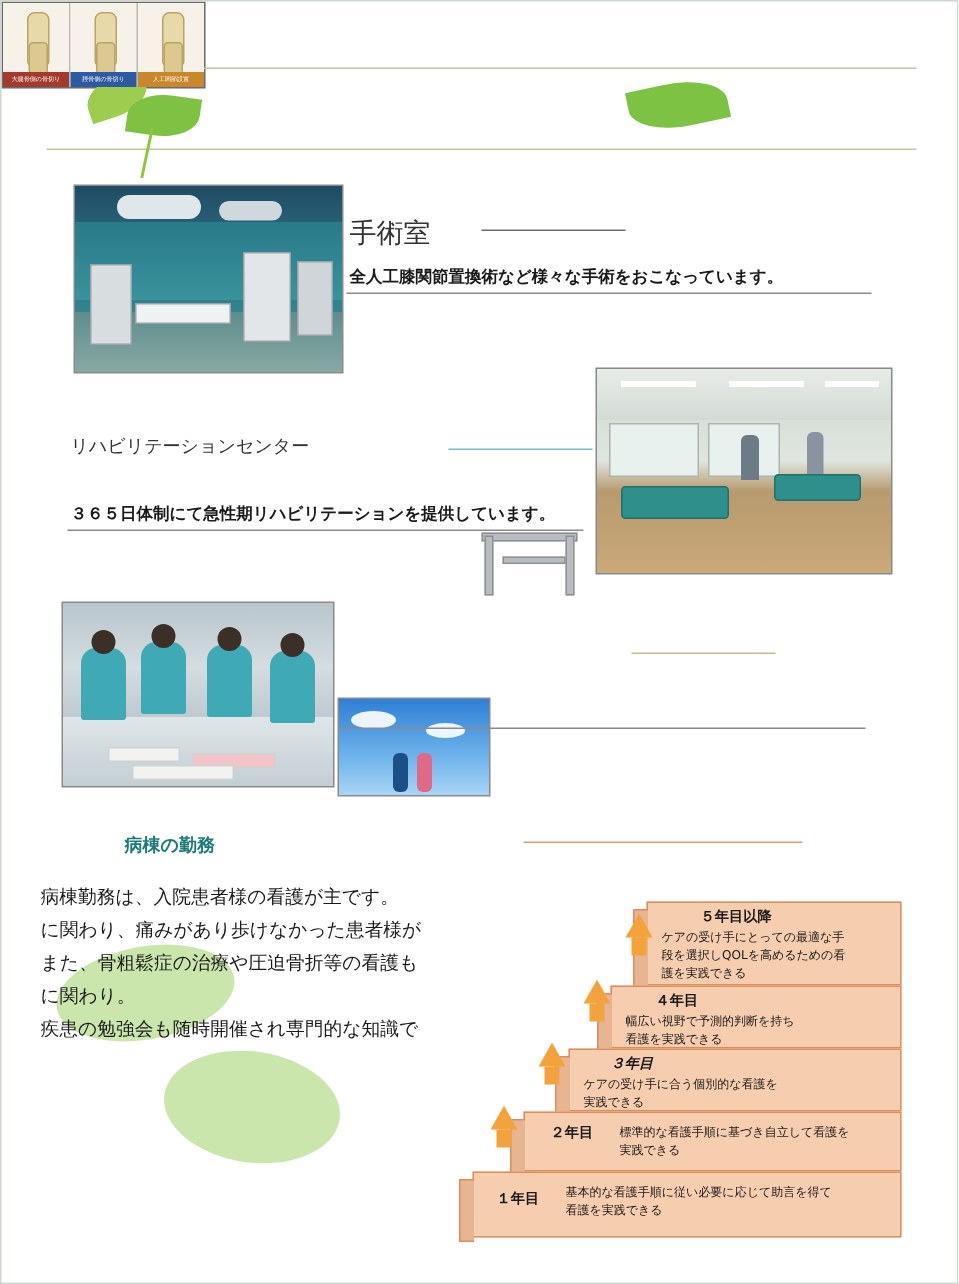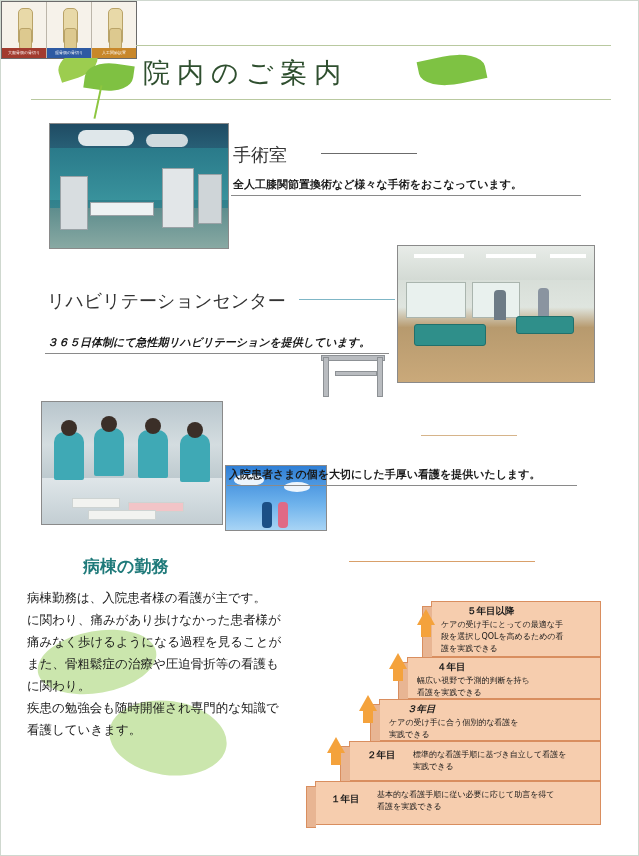--- a/index.html
+++ b/index.html
@@ -263,35 +263,35 @@
     position: absolute;
     height: 1px;
     background: #8a8a8a;
   }
 
   #title-operating-room { left: 232px; top: 142px; font-size: 18px; }
   #rule-operating-room { left: 320px; top: 152px; width: 96px; background: #6b6b6b; }
   #body-operating-room { left: 232px; top: 176px; }
   #underline-operating-room { left: 230px; top: 194px; width: 350px; }
 
-  #title-rehab { left: 46px; top: 288px; font-size: 18px; }
+  #title-rehab { left: 46px; top: 288px; font-size: 12px; }
   #rule-rehab { left: 298px; top: 298px; width: 96px; background: #7fb6c6; }
-  #body-rehab { left: 46px; top: 334px; font-style: italic; }
+  #body-rehab { left: 46px; top: 334px; }
   #underline-rehab { left: 44px; top: 352px; width: 344px; }
 
   #title-nurse-station { left: 228px; top: 424px; font-size: 18px; }
   #rule-nurse-station { left: 420px; top: 434px; width: 96px; background: #d6b48a; }
   #body-nurse-station { left: 228px; top: 466px; }
   #underline-nurse-station { left: 226px; top: 484px; width: 350px; }
 
   
   .h2 {
     position: absolute;
     color: #1f7a7a;
-    font-size: 17px;
+    font-size: 12px;
     font-weight: bold;
     font-family: "DejaVu Sans", sans-serif;
     white-space: nowrap;
   }
   #ward-heading { left: 82px; top: 554px; }
   #career-heading { left: 366px; top: 554px; }
   #career-rule { position: absolute; left: 348px; top: 560px; width: 186px; height: 1px; background: #d9a06a; }
 
   #ward-text {
     position: absolute;
@@ -369,21 +369,20 @@
 
 <div id="page">
 
   <div class="header-wrap">
     <div class="header-rule-top"></div>
     <div class="header-rule-bottom"></div>
     <div class="leaf l1"></div>
     <div class="leaf l2"></div>
     <div class="leaf-stem"></div>
     <div class="leaf l3"></div>
-    <div class="header-title">院内のご案内</div>
   </div>
 
   <div class="photo" id="photo-operating-room">
     <div class="wall"></div>
     <div class="floor"></div>
     <div class="lamp"></div>
     <div class="lamp2"></div>
     <div class="eq1"></div>
     <div class="eq2"></div>
     <div class="eq3"></div>
@@ -454,34 +453,31 @@
   </div>
 
   <div class="photo" id="photo-sky">
     <div class="cloud" style="left:8px;top:8px;width:30px;height:12px;"></div>
     <div class="cloud" style="left:58px;top:16px;width:26px;height:10px;"></div>
     <div class="kid" style="left:36px;background:#1b4f86;"></div>
     <div class="kid" style="left:52px;background:#e06a86;"></div>
   </div>
 
   <div class="sec-rule" id="rule-nurse-station"></div>
-  <div class="sec-body" id="body-nurse-station">入院患者さまの個を大切にした手厚い看護を提供いたします。</div>
   <div class="sec-underline" id="underline-nurse-station"></div>
 
   <div class="h2" id="ward-heading">病棟の勤務</div>
   <div class="blob" id="blob1"></div>
   <div class="blob" id="blob2"></div>
   <div id="ward-text">
     <div class="line">病棟勤務は、入院患者様の看護が主です。</div>
     <div class="line">に関わり、痛みがあり歩けなかった患者様が</div>
-    <div class="line">痛みなく歩けるようになる過程を見ることが</div>
     <div class="line">また、骨粗鬆症の治療や圧迫骨折等の看護も</div>
     <div class="line">に関わり。</div>
     <div class="line">疾患の勉強会も随時開催され専門的な知識で</div>
-    <div class="line">看護していきます。</div>
   </div>
 
   <div id="career-rule"></div>
 
   <div id="career-stairs">
 
     <div class="step" style="left:140px; top:14px; width:170px; height:56px;">
       <div class="side"></div>
     </div>
     <div class="step-year" style="left:176px; top:18px;">５年目以降</div>

